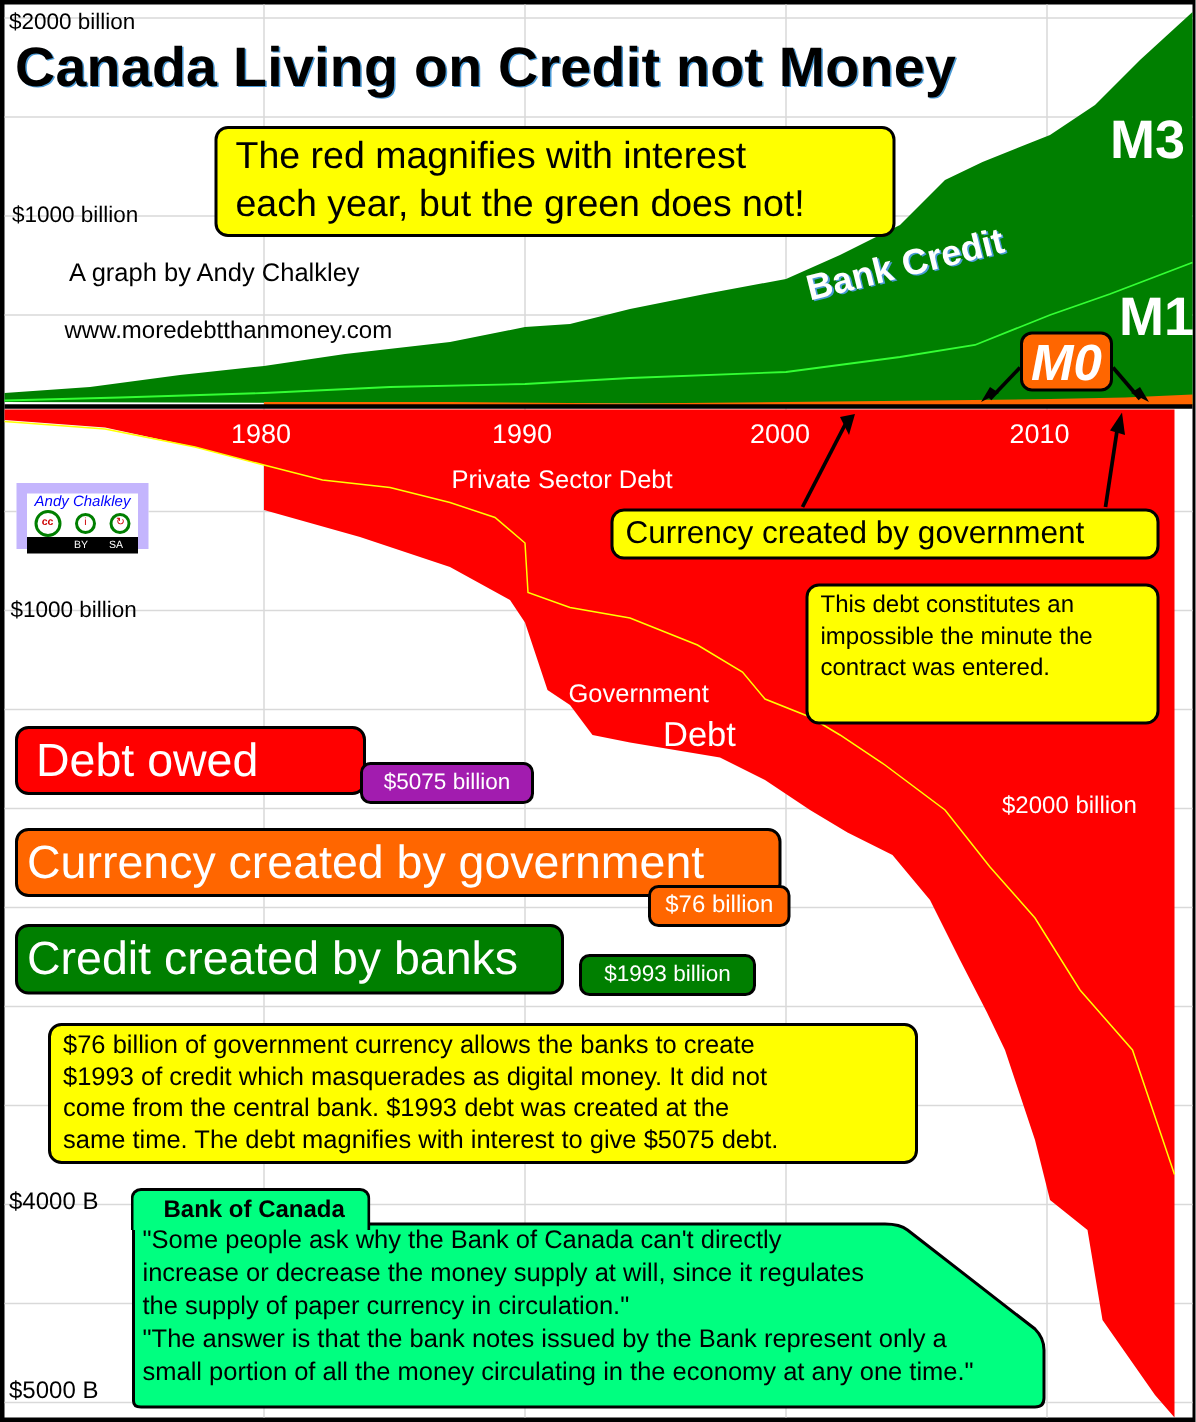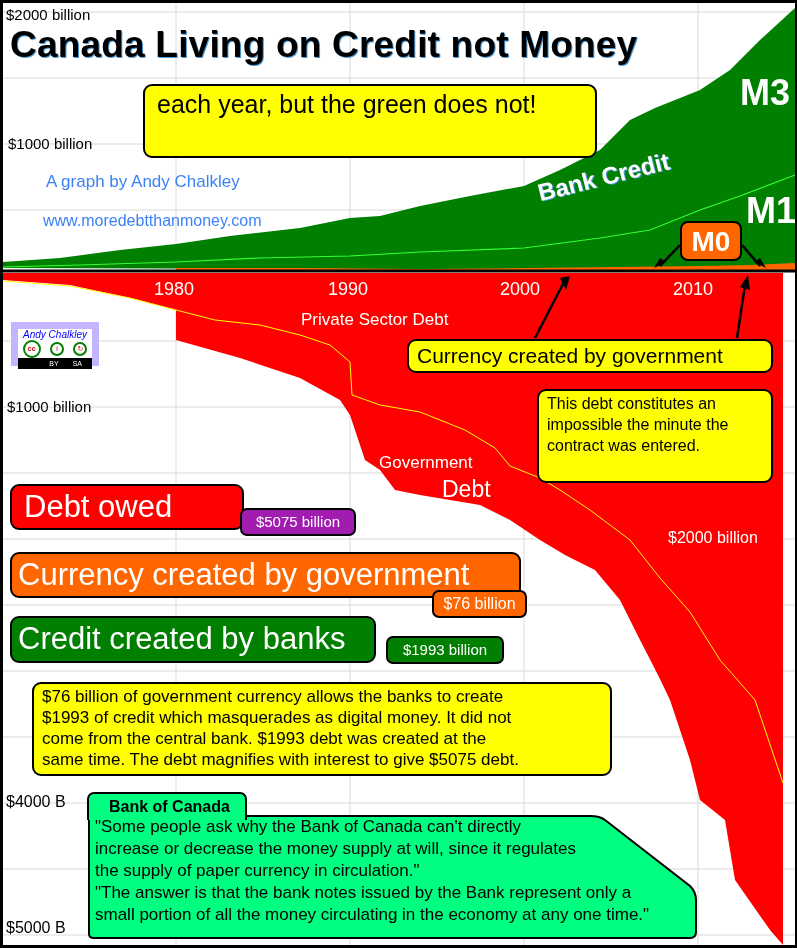--- a/index.html
+++ b/index.html
@@ -3,27 +3,27 @@
   <meta charset="utf-8">
   <style>
     html, body { margin: 0; padding: 0; background: #fff; }
     body { width: 797px; height: 948px; position: relative; overflow: hidden; font-family: "Liberation Sans", sans-serif; }
     #frame { position: absolute; left: 0; top: 0; width: 797px; height: 948px; box-sizing: border-box; border: 3px solid #000; border-right-width: 2px; background: #fff; }
     svg#chart { position: absolute; left: 0; top: 0; }
     .abs { position: absolute; white-space: nowrap; }
     .title { left: 10px; top: 24px; font-size: 37px; font-weight: bold; color: #000; letter-spacing: 0.2px; text-shadow: 1px 1px 0 #4a9ad6; }
     .ylabel { font-size: 15px; color: #000; }
     .ylabel-w { font-size: 16px; color: #fff; }
-    .gray { color: #3b82f6; font-size: 17px; }
+    .gray { color: #000000; font-size: 17px; }
     .yearlabel { font-size: 18px; color: #fff; }
     .callout { border: 2px solid #000; border-radius: 9px; box-sizing: border-box; }
     .yellow { background: #ffff00; color: #000; }
     .big-yellow { left: 143px; top: 84px; width: 454px; height: 74px; font-size: 25px; line-height: 32px; padding: 2px 0 0 12px; }
     .series { font-weight: bold; color: #fff; font-size: 36px; }
-    .m0 { left: 680px; top: 221px; width: 62px; height: 40px; background: #ff6600; color: #fff; font-weight: bold; font-size: 28px; line-height: 38px; text-align: center; border-radius: 8px; }
+    .m0 { left: 680px; top: 221px; width: 62px; height: 40px; background: #ff6600; color: #fff; font-weight: bold; font-size: 34px; line-height: 38px; text-align: center; border-radius: 8px; font-style: italic; }
     .bankcredit { left: 535px; top: 180px; font-size: 24px; font-weight: bold; color: #fff; transform: rotate(-14deg); transform-origin: left top; text-shadow: 1px 1px 0 #4a9ad6; }
     .curr-gov { left: 407px; top: 339px; width: 366px; height: 34px; font-size: 21px; line-height: 30px; padding-left: 8px; }
     .impossible { left: 537px; top: 389px; width: 236px; height: 94px; font-size: 16px; line-height: 21px; padding: 2px 0 0 8px; }
     .legend-big { font-size: 31px; color: #fff; padding-left: 12px; line-height: 42px; box-sizing: border-box; }
     .legend-small { font-size: 15px; color: #fff; text-align: center; line-height: 24px; border-radius: 7px; }
     .explain { left: 32px; top: 682px; width: 580px; height: 94px; font-size: 17px; line-height: 21px; padding: 2px 0 0 8px; }
     .boc-tab { left: 87px; top: 792px; width: 160px; height: 28px; background: #00ff80; border: 2px solid #000; border-bottom: none; border-radius: 7px 7px 0 0; font-size: 16px; font-weight: bold; line-height: 26px; padding-left: 20px; box-sizing: border-box; z-index: 2; }
     .boc-body { left: 87px; top: 816px; font-size: 17px; line-height: 22px; z-index: 3; padding-left: 8px; }
     .cc-badge { left: 11px; top: 322px; width: 88px; height: 44px; border: 7px solid #c4b5fd; background: #fff; box-sizing: border-box; }
   </style>
@@ -82,20 +82,21 @@
 
 <div class="abs title">Canada Living on Credit not Money</div>
 
 <div class="abs ylabel" style="left:6px;top:6px;">$2000 billion</div>
 <div class="abs ylabel" style="left:8px;top:135px;">$1000 billion</div>
 
 <div class="abs gray" style="left:46px;top:172px;">A graph by Andy Chalkley</div>
 <div class="abs gray" style="left:43px;top:212px;font-size:16px;">www.moredebtthanmoney.com</div>
 
 <div class="abs callout yellow big-yellow">
+  <div>The red magnifies with interest</div>
   <div>each year, but the green does not!</div>
 </div>
 
 <div class="abs series" style="left:740px;top:72px;">M3</div>
 <div class="abs series" style="left:746px;top:190px;">M1</div>
 <div class="abs callout m0">M0</div>
 <div class="abs bankcredit">Bank Credit</div>
 
 <div class="abs yearlabel" style="left:154px;top:279px;">1980</div>
 <div class="abs yearlabel" style="left:328px;top:279px;">1990</div>

